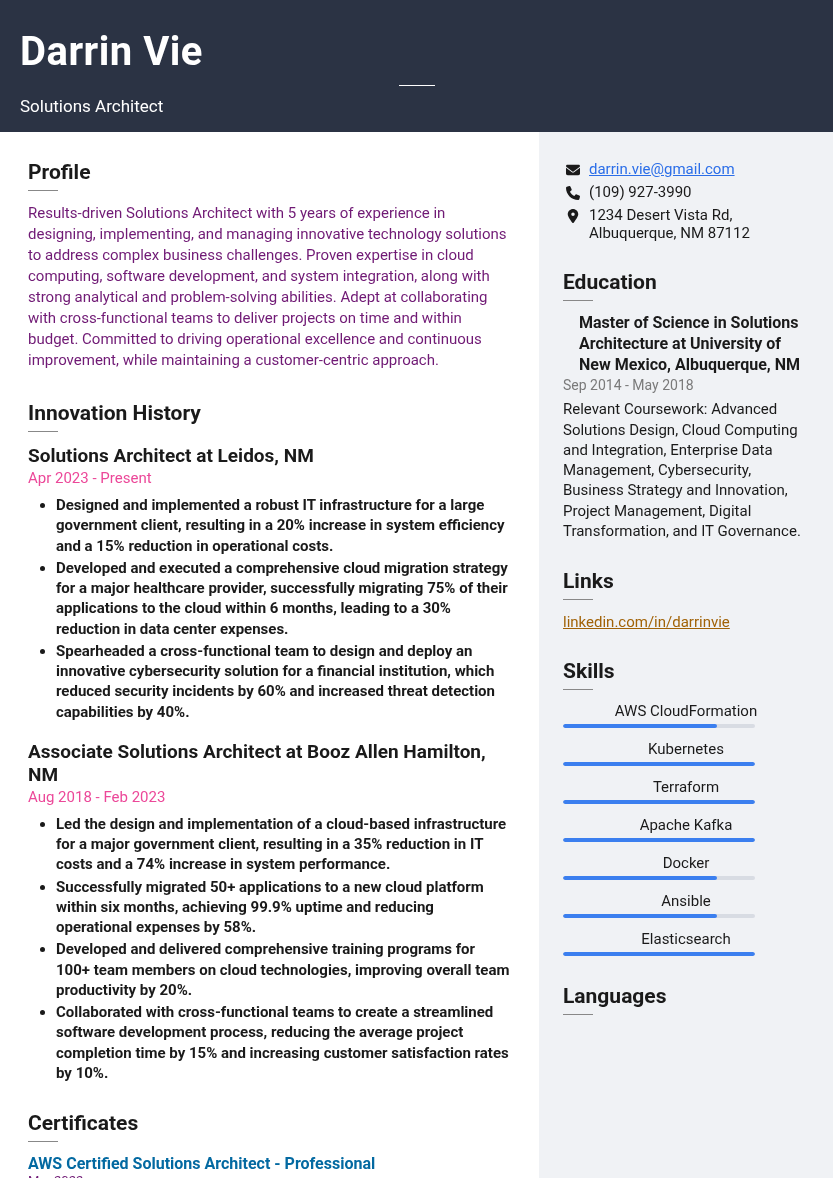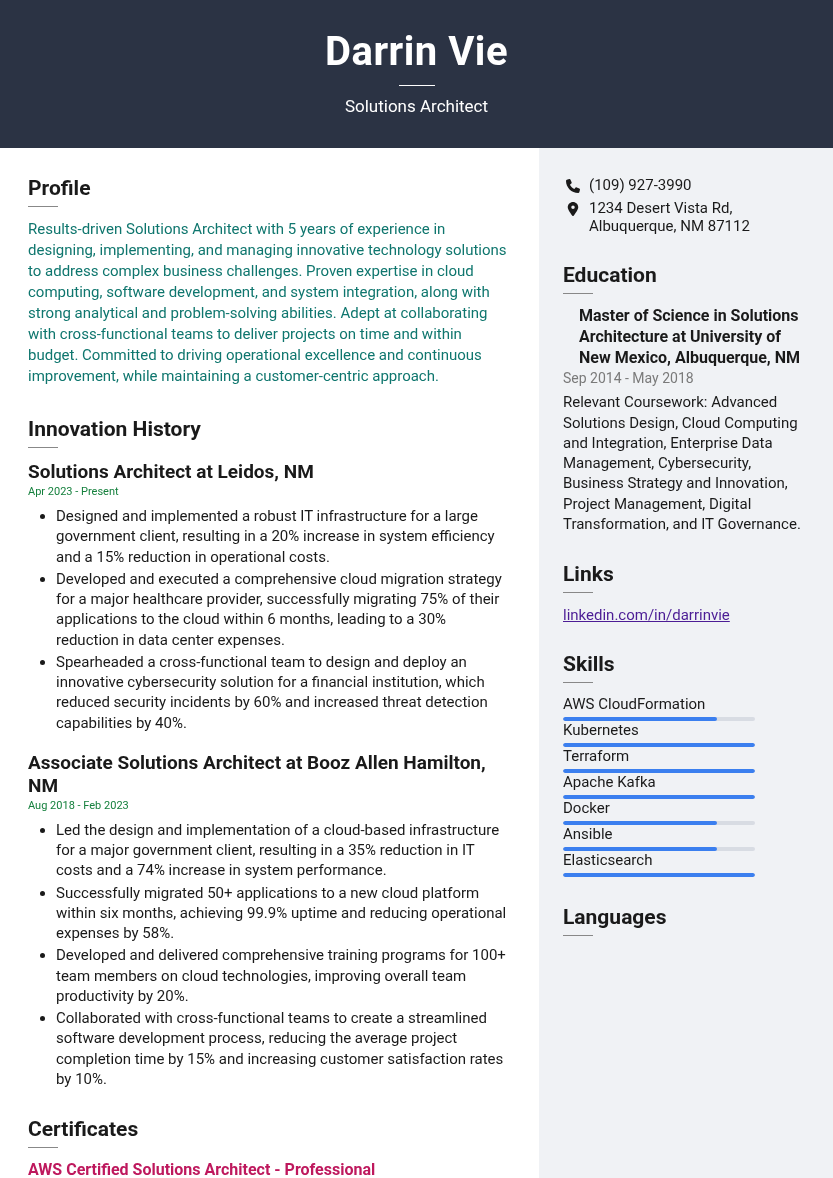--- a/index.html
+++ b/index.html
@@ -5,22 +5,21 @@
 * { margin: 0; padding: 0; box-sizing: border-box; }
 body {
   font-family: -apple-system, BlinkMacSystemFont, "Segoe UI", Roboto, "Helvetica Neue", Arial, sans-serif;
   width: 833px;
   background: #fff;
   color: #1a1a1a;
 }
 .header {
   background: #2b3344;
   color: #fff;
-  text-align: center;
-  padding: 28px 20px 32px;
+  padding: 28px 20px 16px;
 }
 .header h1 {
   font-size: 40px;
   font-weight: 700;
   letter-spacing: 0.5px;
 }
 .header .divider {
   width: 36px;
   height: 1px;
   background: #fff;
@@ -51,54 +50,55 @@
 }
 .section-underline {
   width: 30px;
   height: 1px;
   background: #888;
   margin-bottom: 12px;
 }
 .profile-text {
   font-size: 15px;
   line-height: 1.4;
-  color: #0f766e;
+  color: #701a75;
   margin-bottom: 30px;
 }
 .job {
   margin-bottom: 18px;
 }
 .job-title {
   font-size: 19px;
   font-weight: 700;
   color: #1a1a1a;
   margin-bottom: 2px;
 }
 .job-date {
-  font-size: 11px;
-  color: #15803d;
+  font-size: 15px;
+  color: #ec4899;
   margin-bottom: 8px;
 }
 .job ul {
   list-style: disc;
   padding-left: 28px;
 }
 .job li {
   font-size: 15px;
   line-height: 1.35;
   color: #1a1a1a;
   margin-bottom: 2px;
+  font-weight: bold;
 }
 .cert {
   margin-bottom: 12px;
 }
 .cert-title {
   font-size: 16px;
   font-weight: 700;
-  color: #be185d;
+  color: #0369a1;
 }
 .cert-date {
   font-size: 13px;
   color: #701a75;
 }
 .contact-row {
   display: flex;
   align-items: flex-start;
   margin-bottom: 5px;
   font-size: 15px;
@@ -127,25 +127,27 @@
   color: #7a7a7a;
   margin-bottom: 6px;
 }
 .edu-desc {
   font-size: 15px;
   line-height: 1.35;
   margin-bottom: 28px;
 }
 .links-section { margin-bottom: 28px; }
 .links-section a {
-  color: #4c1d95;
+  color: #a16207;
   text-decoration: underline;
   font-size: 15px;
 }
 .skill {
+  margin-bottom: 12px;
+  text-align: center;
 }
 .skill-name {
   font-size: 15px;
   color: #1a1a1a;
   margin-bottom: 4px;
 }
 .bar-track {
   width: 192px;
   height: 4px;
   background: #d8dce3;
@@ -217,20 +219,26 @@
             <div class="cert-date">Mar 2022</div>
           </div>
         </div>
     </div>
 
   </div>
 
   <div class="sidebar">
 
     <div class="contacts">
+      <div class="contact-row">
+        <span class="contact-icon"><svg viewBox="0 0 512 512">
+              <path d="M48 64C21.5 64 0 85.5 0 112c0 15.1 7.1 29.3 19.2 38.4L236.8 313.6c11.4 8.5 27 8.5 38.4 0L492.8 150.4c12.1-9.1 19.2-23.3 19.2-38.4c0-26.5-21.5-48-48-48H48zM0 176V384c0 35.3 28.7 64 64 64H448c35.3 0 64-28.7 64-64V176L294.4 339.2c-22.8 17.1-54 17.1-76.8 0L0 176z"></path>
+            </svg></span>
+        <a>darrin.vie@gmail.com</a>
+      </div>
       <div class="contact-row">
         <span class="contact-icon"><svg viewBox="0 0 512 512">
               <path d="M164.9 24.6c-7.7-18.6-28-28.5-47.4-23.2l-88 24C12.1 30.2 0 46 0 64C0 311.4 200.6 512 448 512c18 0 33.8-12.1 38.6-29.5l24-88c5.3-19.4-4.6-39.7-23.2-47.4l-96-40c-16.3-6.8-35.2-2.1-46.3 11.6L304.7 368C234.3 334.7 177.3 277.7 144 207.3L193.3 167c13.7-11.2 18.4-30 11.6-46.3l-40-96z"></path>
             </svg></span>
         <span>(109) 927-3990</span>
       </div>
       <div class="contact-row">
         <span class="contact-icon"><svg viewBox="0 0 384 512">
               <path d="M215.7 499.2C267 435 384 279.4 384 192C384 86 298 0 192 0S0 86 0 192c0 87.4 117 243 168.3 307.2c12.3 15.3 35.1 15.3 47.4 0zM192 128a64 64 0 1 1 0 128 64 64 0 1 1 0-128z"></path>
             </svg></span>

